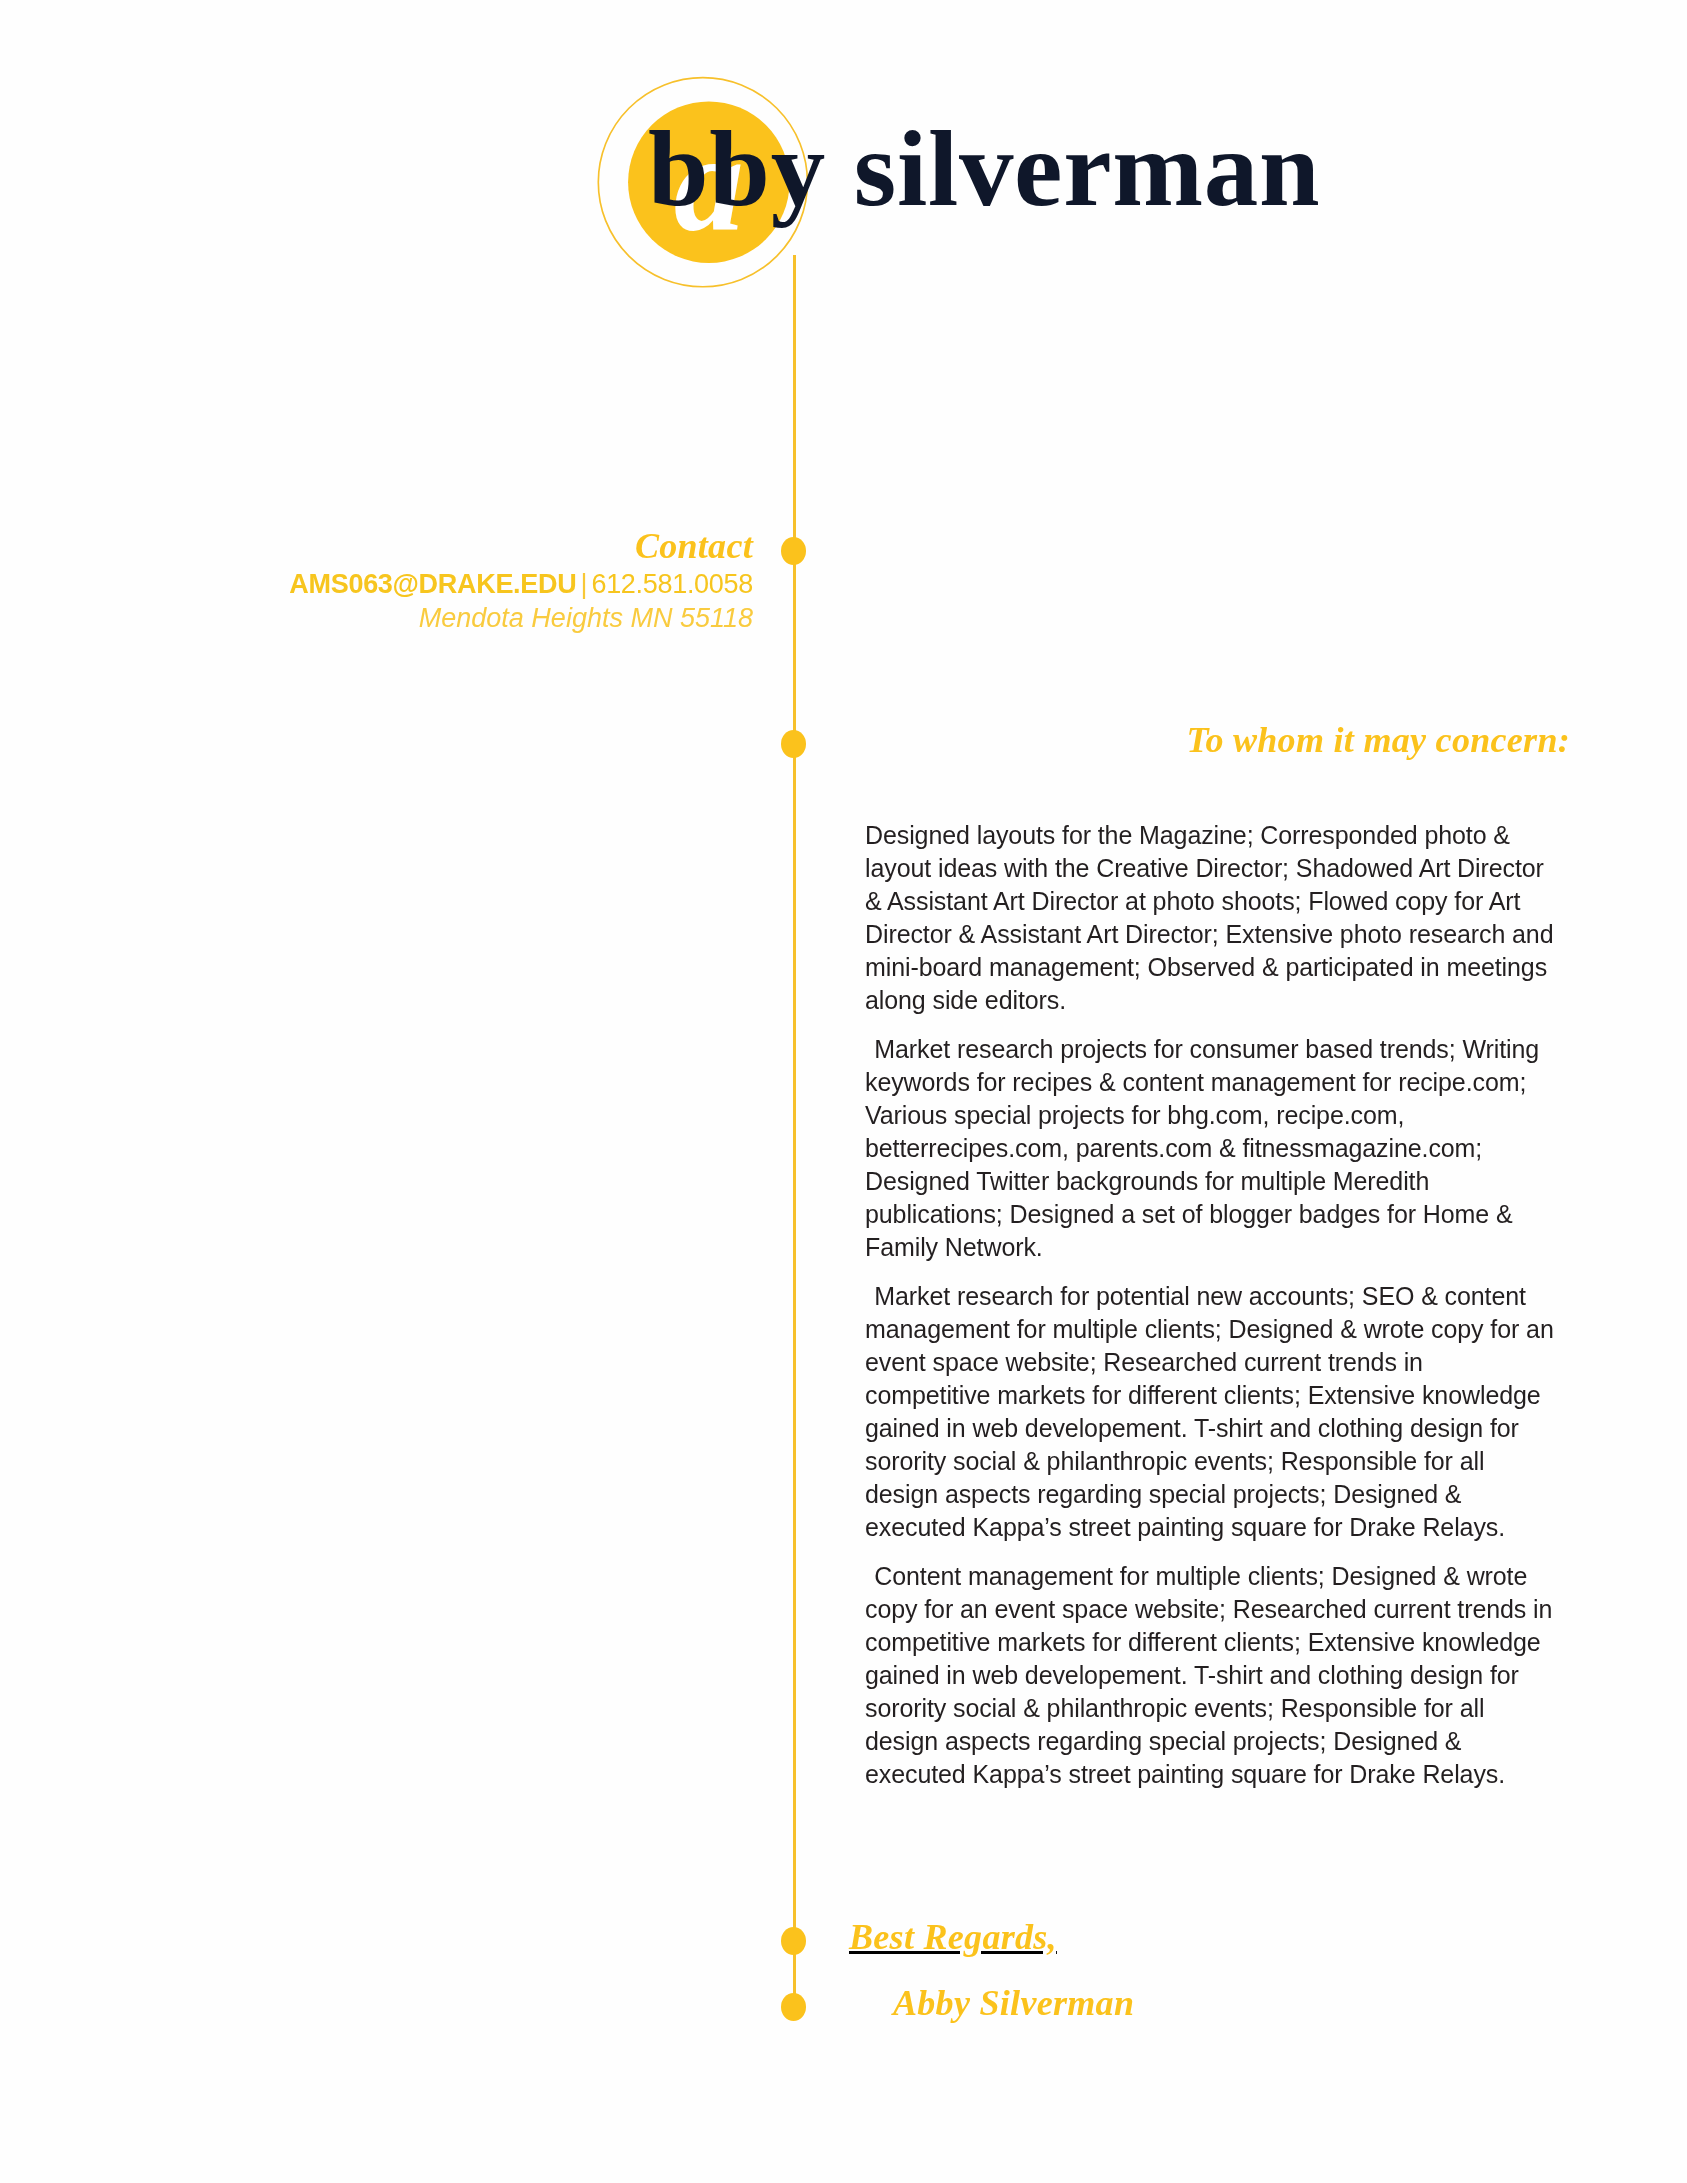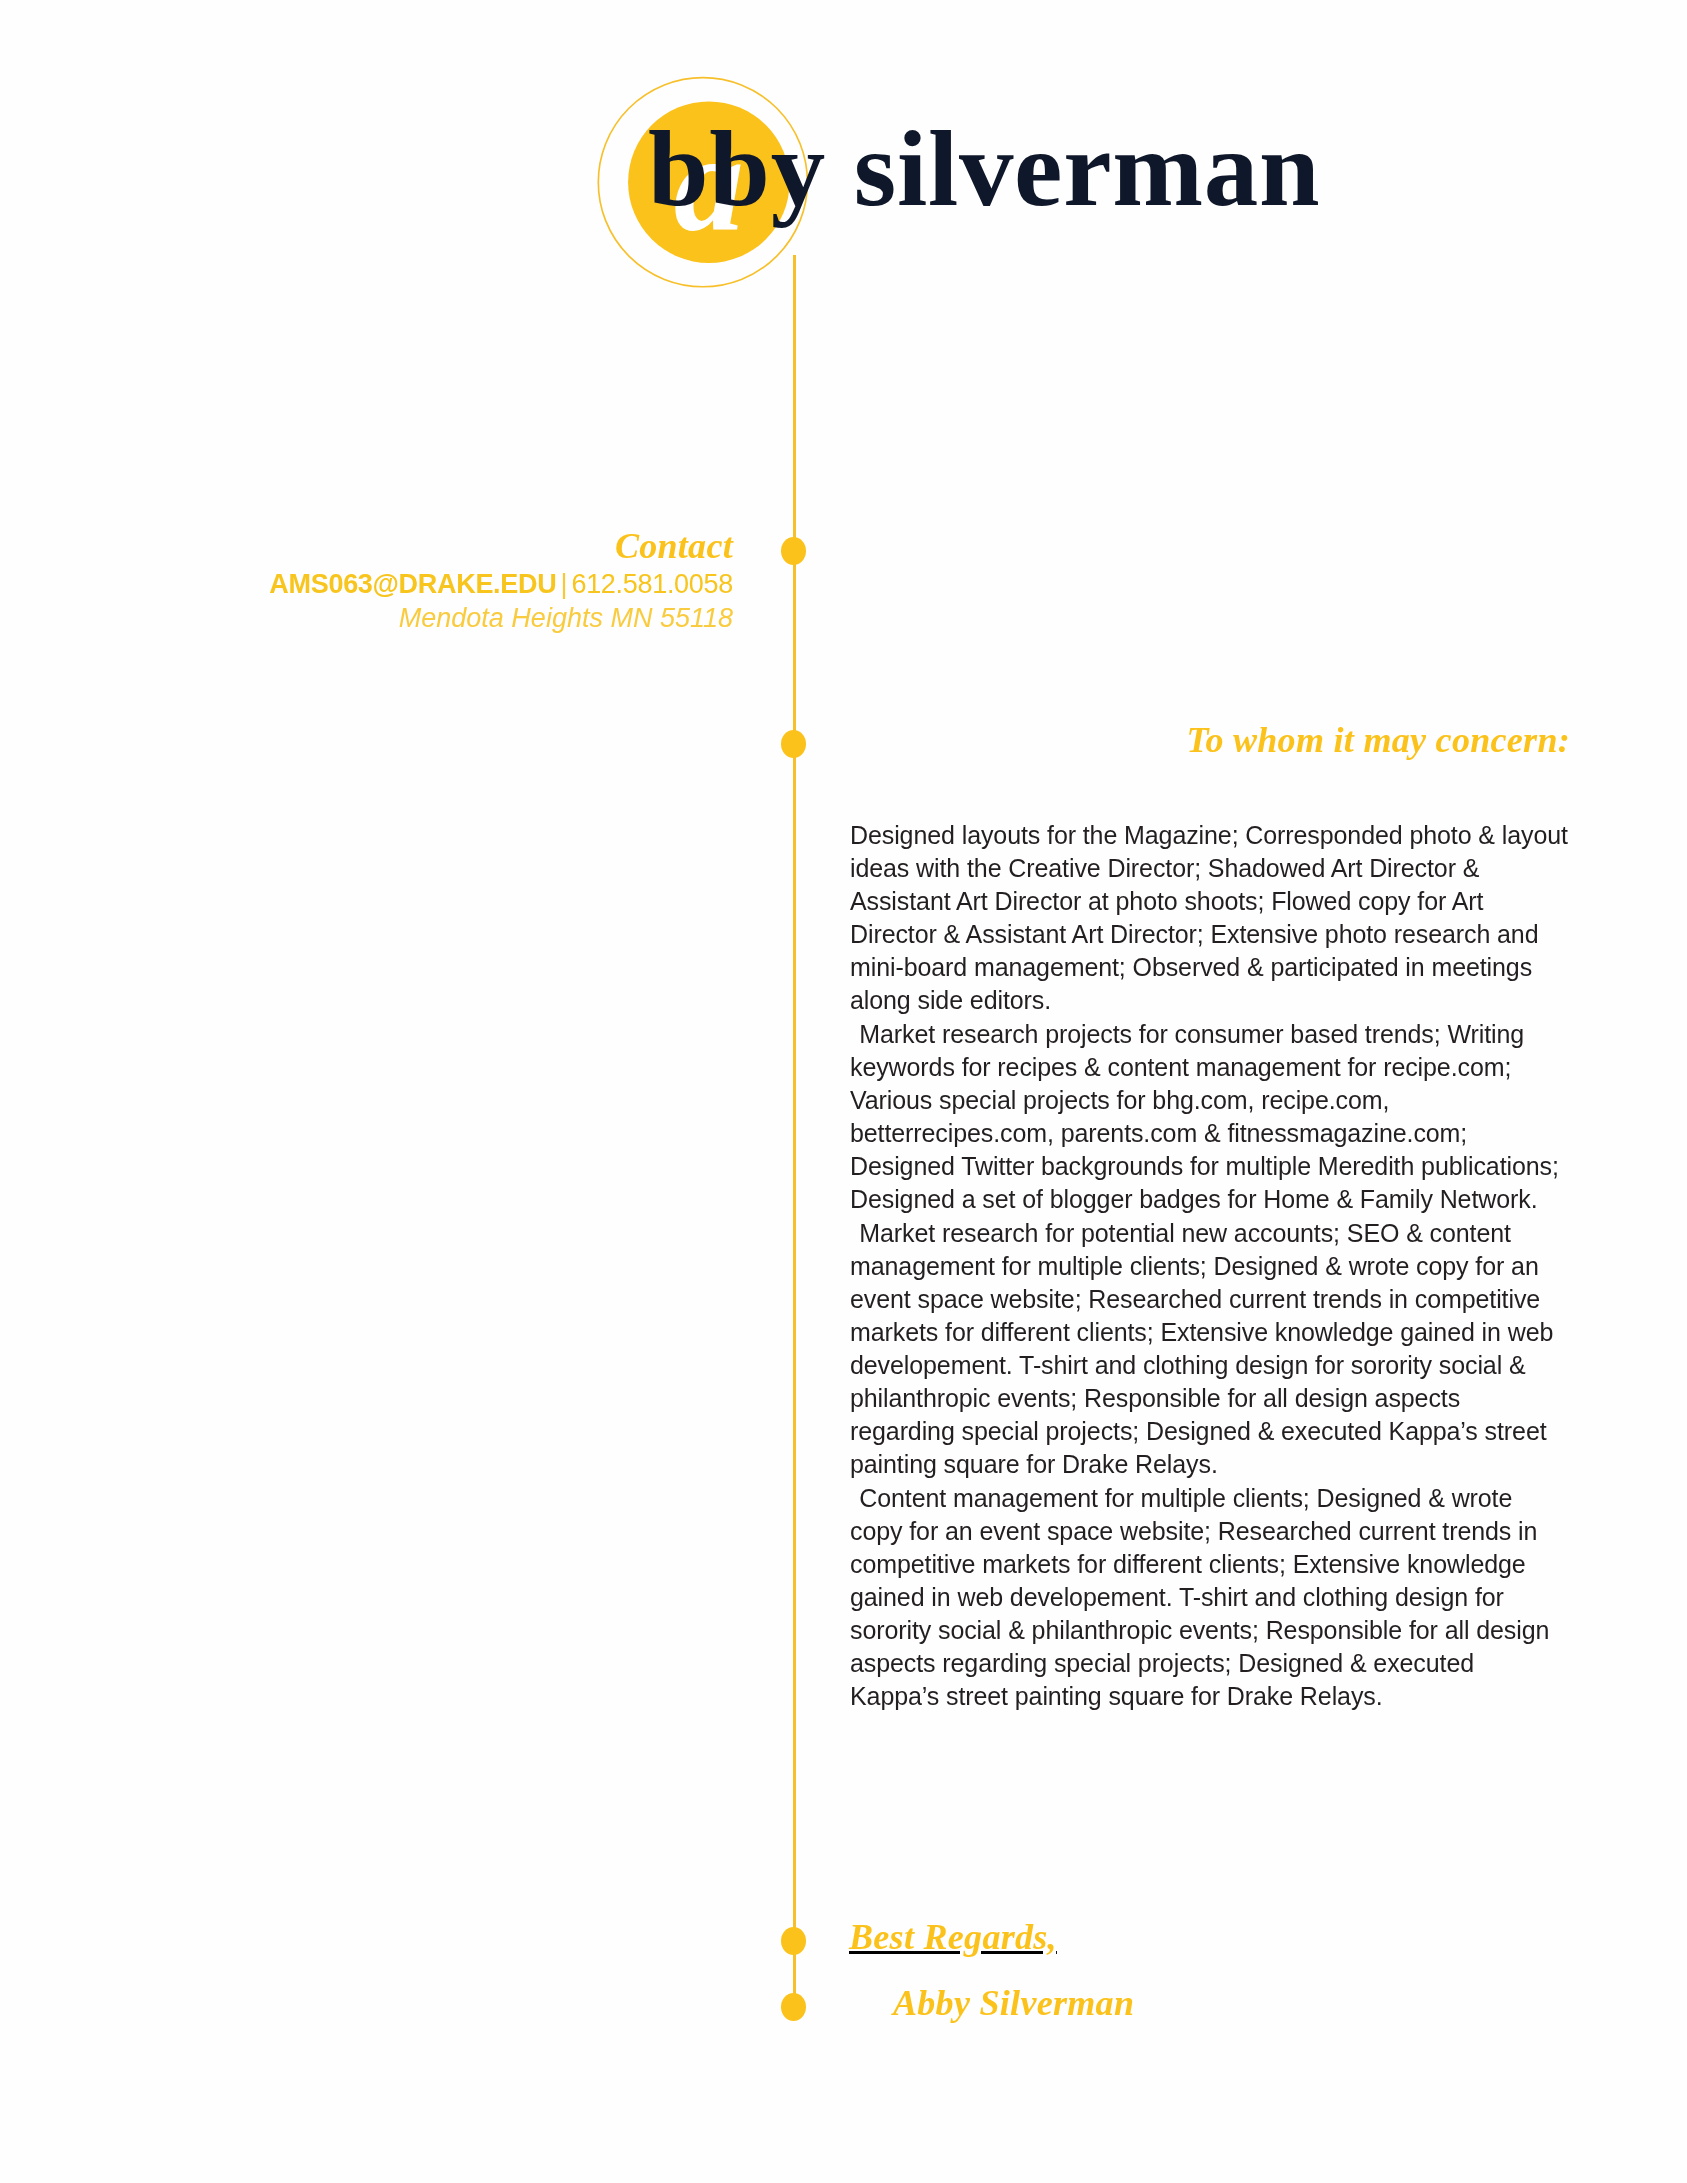--- a/index.html
+++ b/index.html
@@ -86,21 +86,21 @@
     left: 781px;
   }
   .dot-contact   { top: 537px; }
   .dot-greeting  { top: 730px; }
   .dot-regards   { top: 1927px; }
   .dot-signature { top: 1993px; }
 
   
   .contact-block {
     position: absolute;
-    left: 190px;
+    left: 210px;
     top: 526px;
     width: 543px;
     text-align: right;
   }
 
   .contact-heading {
     font-family: "Liberation Serif", "DejaVu Serif", serif;
     font-style: italic;
     font-weight: 700;
     font-size: 36px;
@@ -168,21 +168,21 @@
     margin-top: 57px;
     font-family: "Liberation Sans", sans-serif;
     font-weight: 400;
     font-size: 25px;
     line-height: 33px;
     color: #231f20;
     letter-spacing: -0.1px;
   }
 
   .body-text p {
-    margin: 1px;
+    margin: 16px;
     text-indent: 0;
   }
   .body-text p.indented {
     text-indent: 9.3px;
   }
 
   .closing {
     position: absolute;
     left: 849px;
     top: 1915px;

